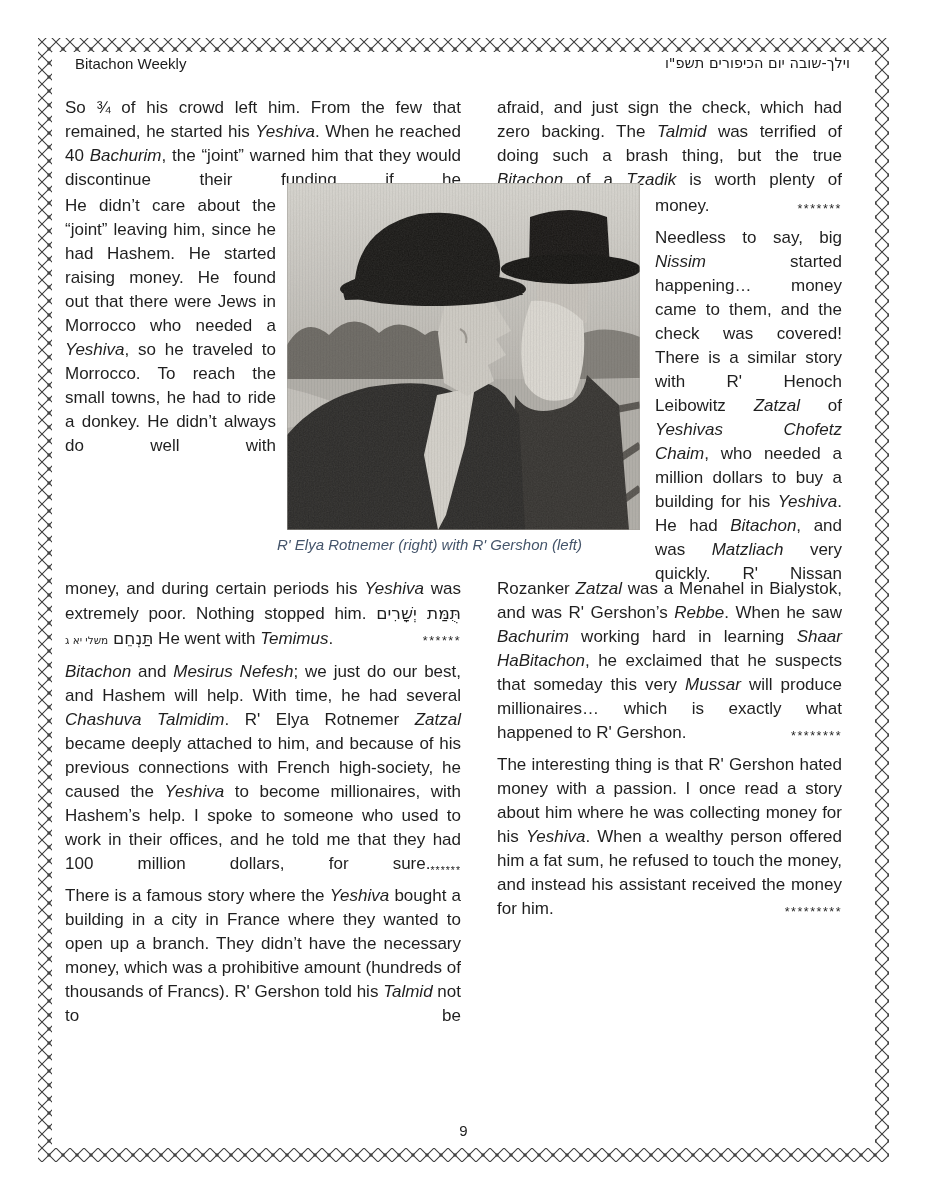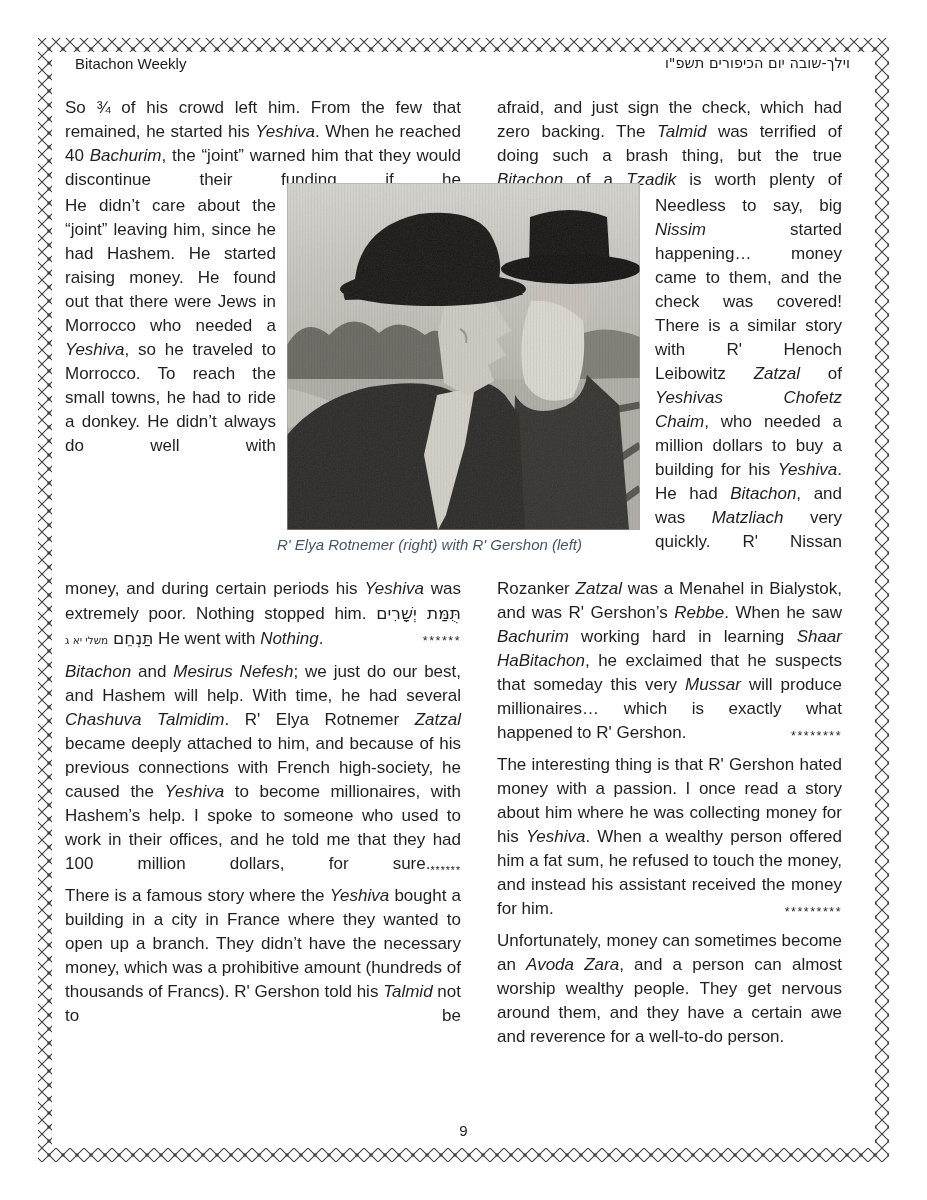--- a/index.html
+++ b/index.html
@@ -67,35 +67,35 @@
   <div class="hdr hdr-l">Bitachon Weekly</div>
   <div class="hdr hdr-r">וילך-שובה יום הכיפורים תשפ"ו</div>
 
   <div class="tblock" style="left:57px;top:88px;width:412px">
       <p class="j"><span>So ¾ of his crowd left him. From the few that remained, he started his </span><span class="it">Yeshiva</span><span>. When he reached 40 </span><span class="it">Bachurim</span><span>, the “joint” warned him that they would discontinue their funding if he</span></p>
     </div>
   <div class="tblock" style="left:57px;top:186px;width:227px">
       <p class="j"><span>He didn’t care about the “joint” leaving him, since he had Hashem. He started raising money. He found out that there were Jews in Morrocco who needed a </span><span class="it">Yeshiva</span><span>, so he traveled to Morrocco. To reach the small towns, he had to ride a donkey. He didn’t always do well with</span></p>
     </div>
   <div class="tblock" style="left:57px;top:569px;width:412px">
-      <p><span>money, and during certain periods his </span><span class="it">Yeshiva</span><span> was extremely poor. Nothing stopped him. </span><span class="heb">תֻּמַּת יְשָׁרִים תַּנְחֵם</span><span> </span><span class="heb-src">משלי יא ג</span><span> He went with </span><span class="it">Nothing</span><span>. </span><span class="stars">******</span></p>
+      <p><span>money, and during certain periods his </span><span class="it">Yeshiva</span><span> was extremely poor. Nothing stopped him. </span><span class="heb">תֻּמַּת יְשָׁרִים תַּנְחֵם</span><span> </span><span class="heb-src">משלי יא ג</span><span> He went with </span><span class="it">Temimus</span><span>. </span><span class="stars">******</span></p>
       <p class="j"><span class="it">Bitachon</span><span> and </span><span class="it">Mesirus Nefesh</span><span>; we just do our best, and Hashem will help. With time, he had several </span><span class="it">Chashuva Talmidim</span><span>. R' Elya Rotnemer </span><span class="it">Zatzal</span><span> became deeply attached to him, and because of his previous connections with French high-society, he caused the </span><span class="it">Yeshiva</span><span> to become millionaires, with Hashem’s help. I spoke to someone who used to work in their offices, and he told me that they had 100 million dollars, for sure. </span><span class="stars-sm">******</span></p>
       <p class="j"><span>There is a famous story where the </span><span class="it">Yeshiva</span><span> bought a building in a city in France where they wanted to open up a branch. They didn’t have the necessary money, which was a prohibitive amount (hundreds of thousands of Francs). R' Gershon told his </span><span class="it">Talmid</span><span> not to be</span></p>
     </div>
 
   <div class="tblock" style="left:489px;top:88px;width:361px">
       <p class="j"><span>afraid, and just sign the check, which had zero backing. The </span><span class="it">Talmid</span><span> was terrified of doing such a brash thing, but the true </span><span class="it">Bitachon</span><span> of a </span><span class="it">Tzadik</span><span> is worth plenty of</span></p>
     </div>
   <div class="tblock" style="left:647px;top:186px;width:203px">
+      <p><span>money. </span><span class="stars">*******</span></p>
       <p class="j"><span>Needless to say, big </span><span class="it">Nissim</span><span> started happening… money came to them, and the check was covered! There is a similar story with R' Henoch Leibowitz </span><span class="it">Zatzal</span><span> of </span><span class="it">Yeshivas Chofetz Chaim</span><span>, who needed a million dollars to buy a building for his </span><span class="it">Yeshiva</span><span>. He had </span><span class="it">Bitachon</span><span>, and was </span><span class="it">Matzliach</span><span> very quickly. R' Nissan</span></p>
     </div>
   <div class="tblock" style="left:489px;top:569px;width:361px">
       <p><span>Rozanker </span><span class="it">Zatzal</span><span> was a Menahel in Bialystok, and was R' Gershon’s </span><span class="it">Rebbe</span><span>. When he saw </span><span class="it">Bachurim</span><span> working hard in learning </span><span class="it">Shaar HaBitachon</span><span>, he exclaimed that he suspects that someday this very </span><span class="it">Mussar</span><span> will produce millionaires… which is exactly what happened to R' Gershon. </span><span class="stars">********</span></p>
       <p><span>The interesting thing is that R' Gershon hated money with a passion. I once read a story about him where he was collecting money for his </span><span class="it">Yeshiva</span><span>. When a wealthy person offered him a fat sum, he refused to touch the money, and instead his assistant received the money for him. </span><span class="stars">*********</span></p>
-      <p><span>Unfortunately, money can sometimes become an </span><span class="it">Avoda Zara</span><span>, and a person can almost worship wealthy people. They get nervous around them, and they have a certain awe and reverence for a well-to-do person.</span></p>
     </div>
 
   <div class="photo">
     <svg width="353" height="347" viewBox="0 0 353 347" aria-hidden="true">
       <defs>
         <linearGradient id="sky" x1="0" y1="0" x2="0" y2="1">
           <stop offset="0" stop-color="#d9d7d1"></stop>
           <stop offset="1" stop-color="#bab7b1"></stop>
         </linearGradient>
         <filter id="grain" x="0" y="0" width="100%" height="100%">

